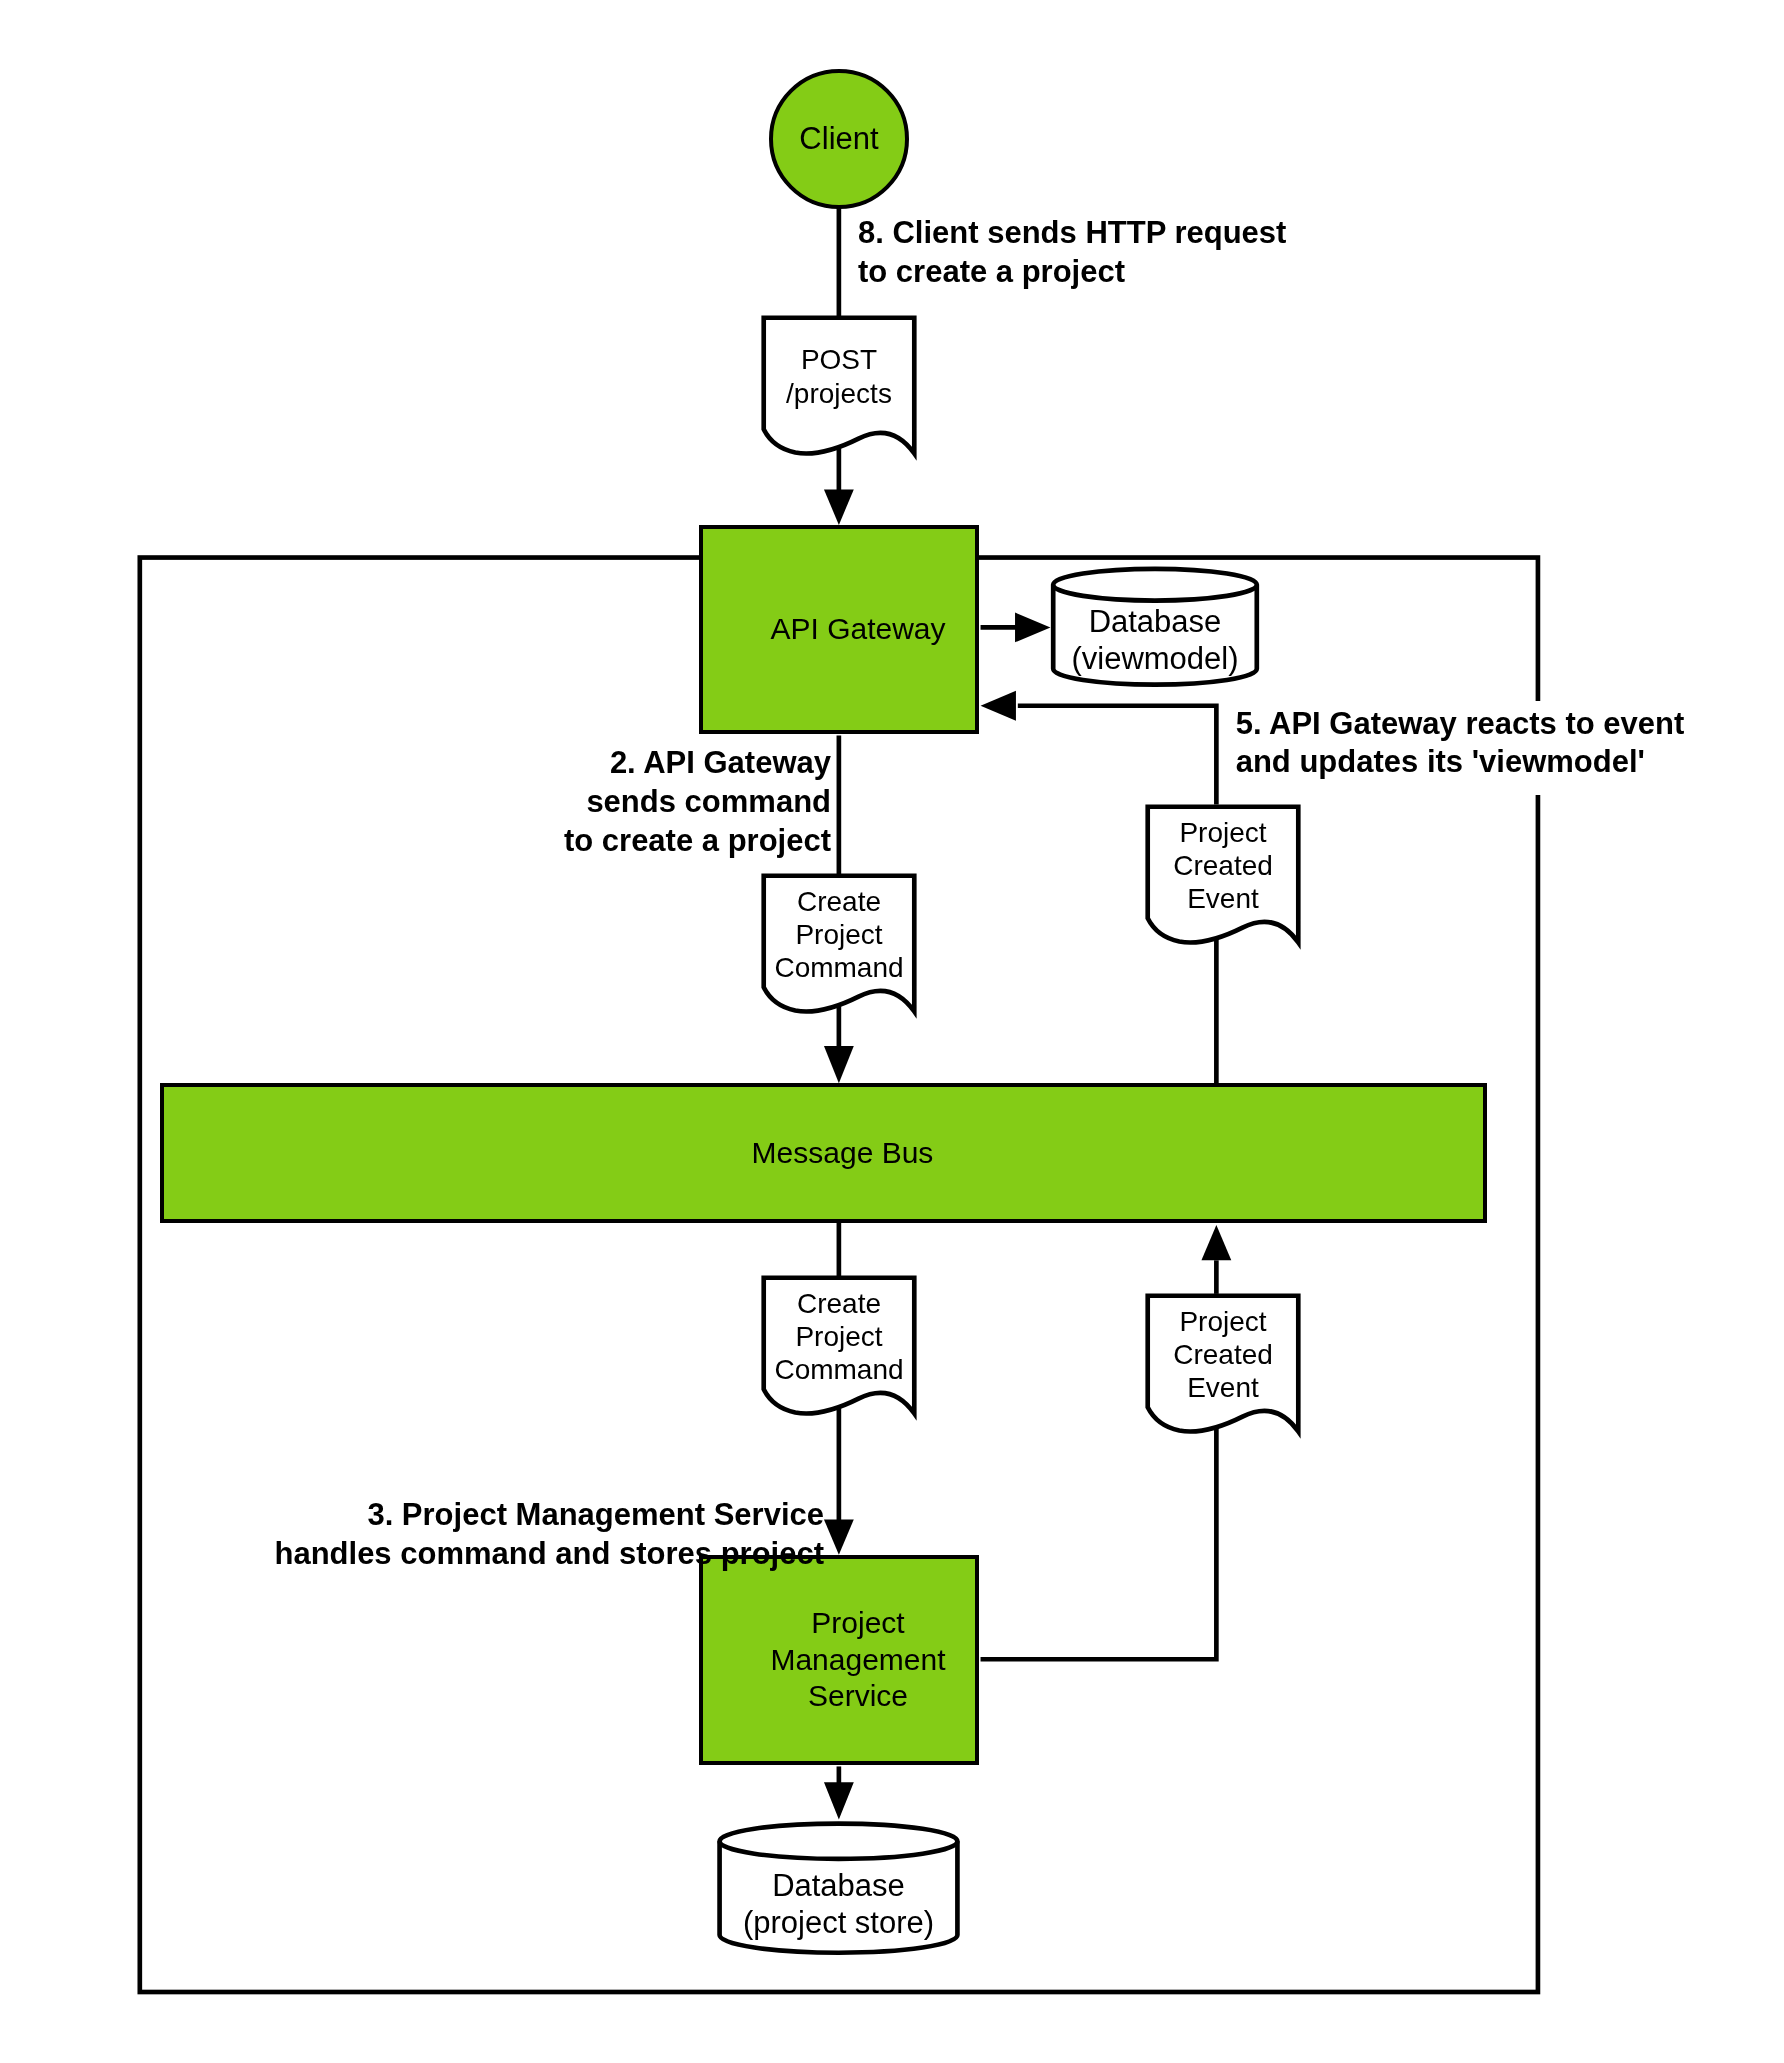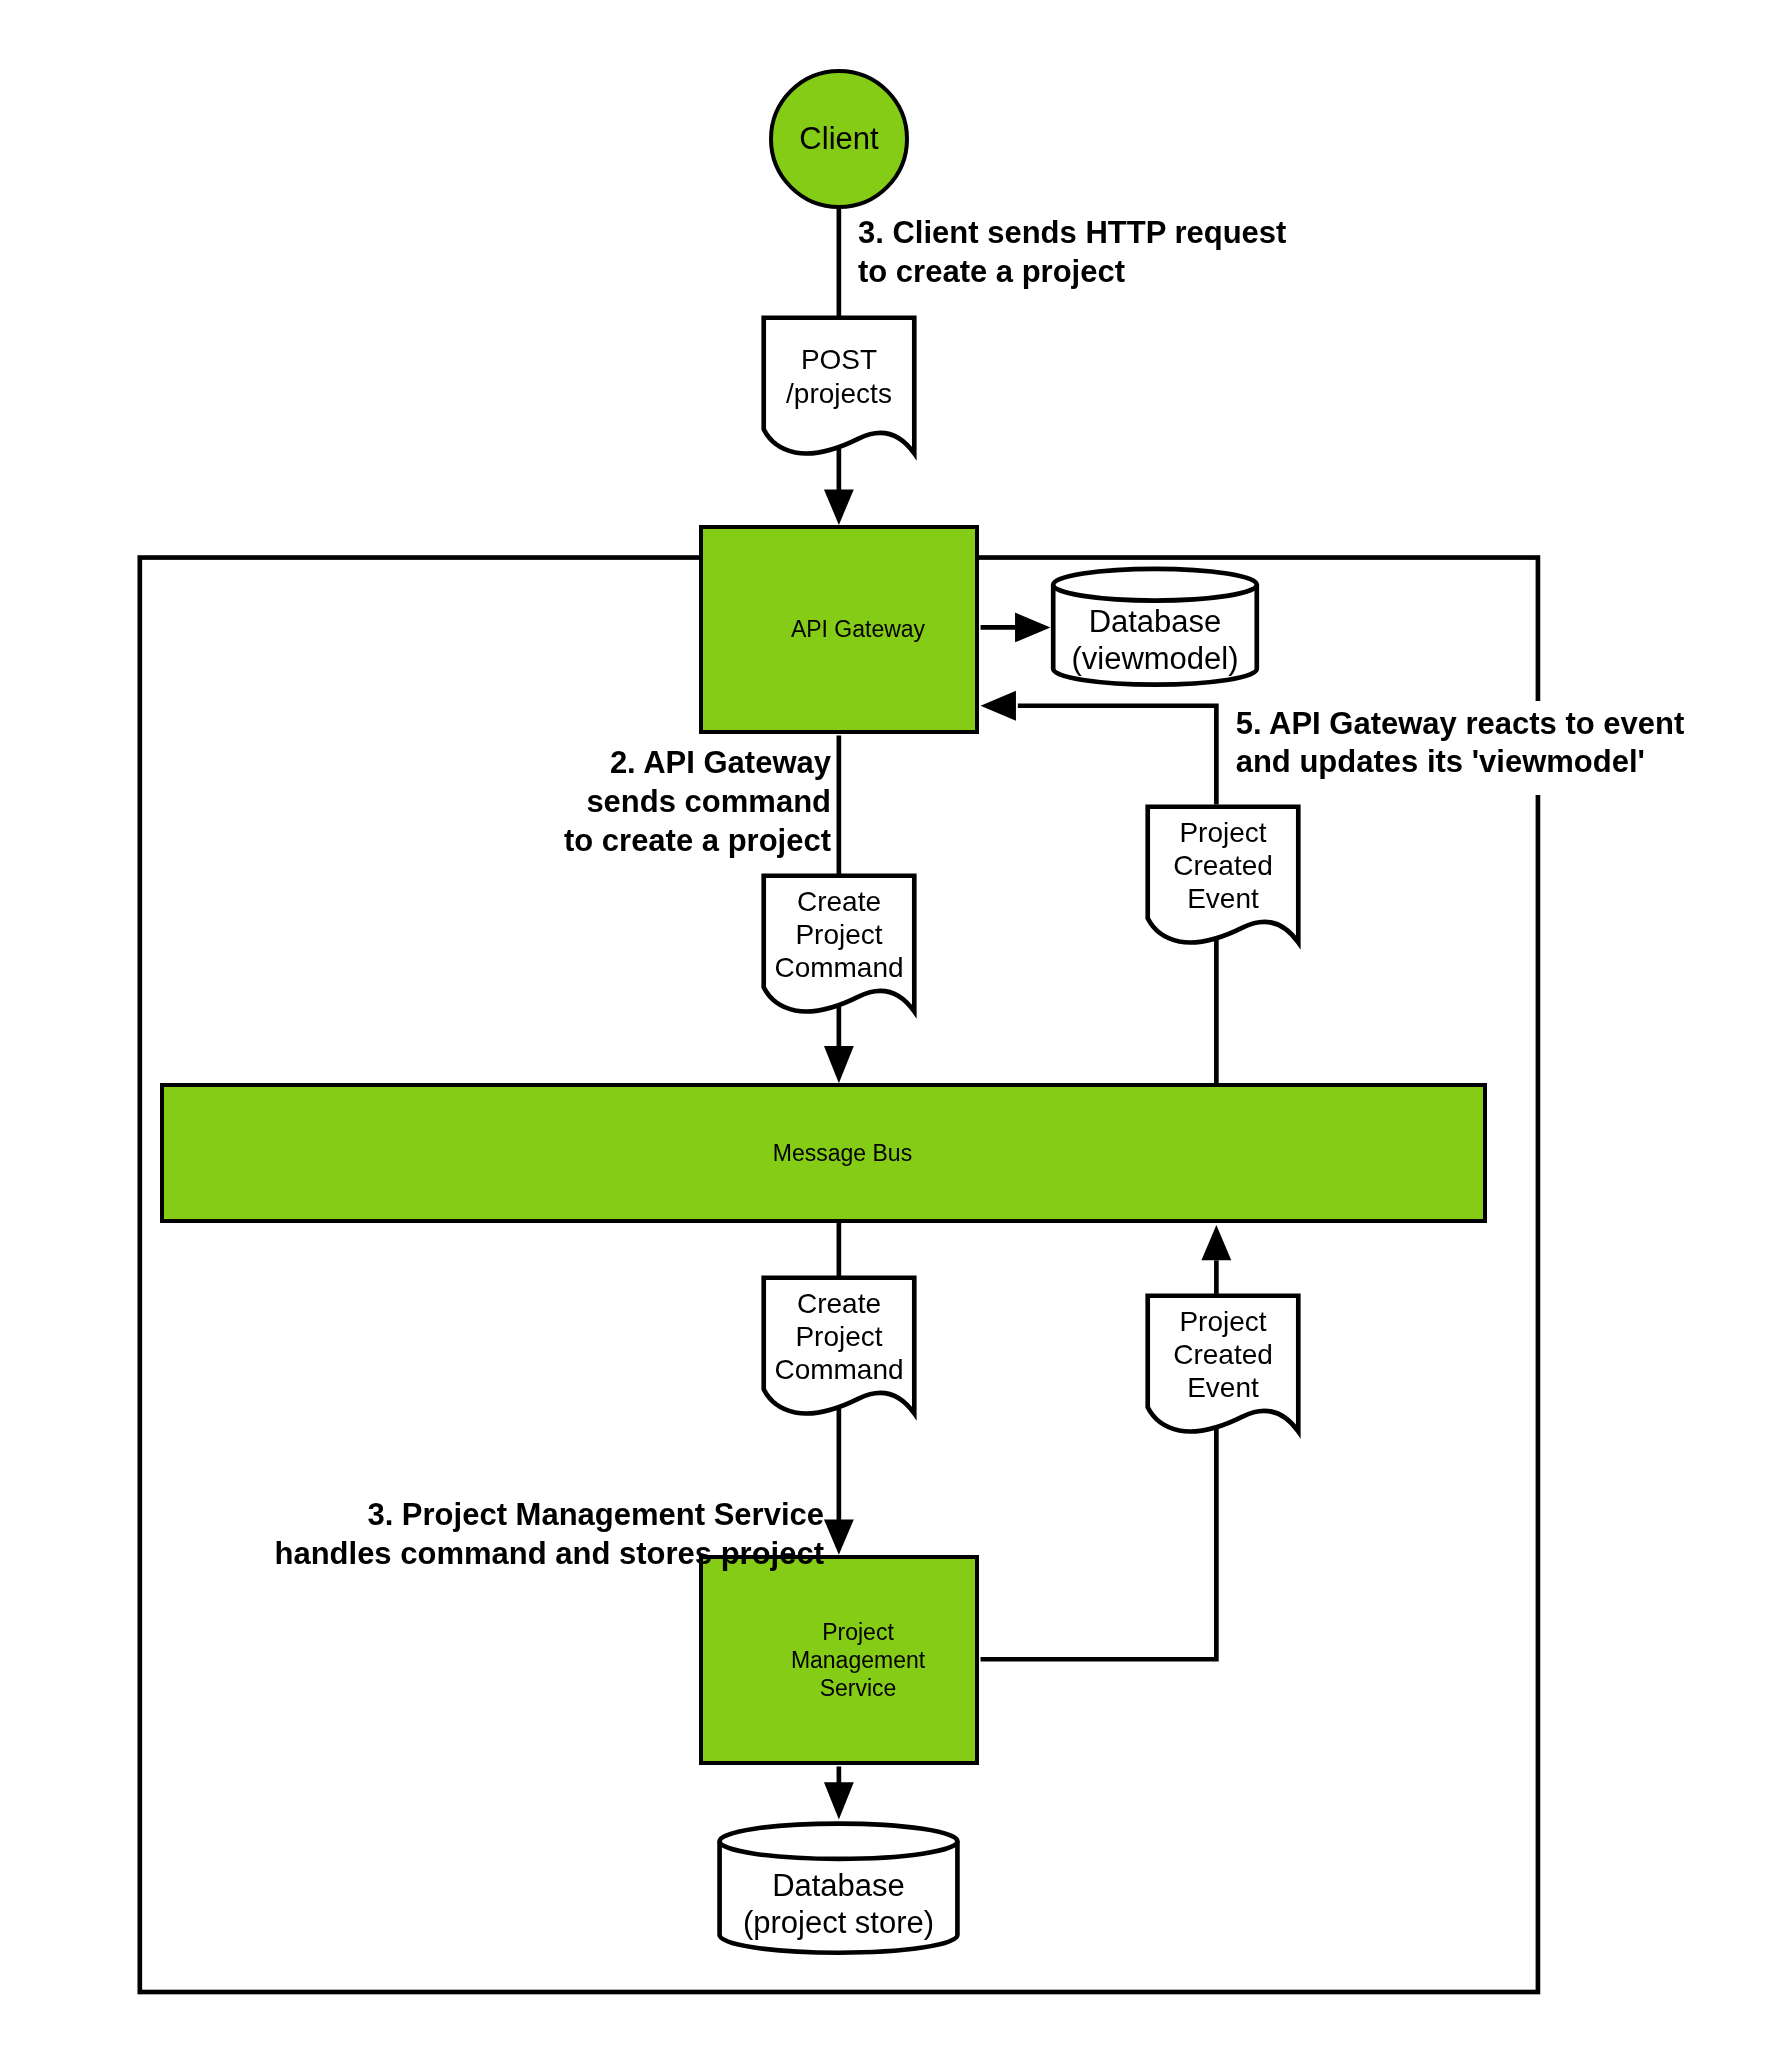--- a/index.html
+++ b/index.html
@@ -15,21 +15,21 @@
   .shape-node{position:absolute;z-index:2;}
   .shape-node svg{display:block;}
   .shape-node .overlay-label{position:absolute;left:0;right:0;top:0;
         display:flex;align-items:center;justify-content:center;text-align:center;
         white-space:pre-line;line-height:1.18;}
   .doc .overlay-label{height:110px;padding-top:7.5px;font-size:28px;}
   .annotation{position:absolute;z-index:3;font-weight:bold;font-size:31px;
         line-height:1.25;white-space:pre-line;}
   .annotation.right{text-align:right;}
   .fs-client{font-size:31px;}
-  .fs-box{font-size:23px;padding-left:38px;}
+  .fs-box{font-size:30px;padding-left:38px;}
   .fs-cyl{font-size:31px;}
 </style>
 </head>
 <body>
 
 <div class="canvas">
 
   <svg class="connectors" width="1784" height="2063" viewBox="0 0 1914 2213">
 
     <rect x="150" y="598" width="1500" height="1539" fill="none" stroke="#000" stroke-width="5"></rect>
@@ -71,21 +71,21 @@
   </div>
 
   <div class="shape-node doc" style="left:760px;top:314px;width:158px;height:147px;">
     <svg width="158" height="147" viewBox="0 0 170 158">
       <path d="M4,4 L166,4 L166,150 Q142,116 106,134 Q66,154 38,149 Q14,144 4,124 Z" fill="#fff" stroke="#000" stroke-width="5"></path>
     </svg>
     <div class="overlay-label">POST
 /projects</div>
   </div>
 
-  <div class="annotation" style="left:858px;top:214px;">3. Client sends HTTP request
+  <div class="annotation" style="left:858px;top:214px;">8. Client sends HTTP request
 to create a project</div>
 
   <div class="node rect-node fs-box" style="left:699px;top:525px;width:280px;height:209px;">
     <span class="label">API Gateway</span>
   </div>
 
   <div class="shape-node" style="left:1049px;top:564px;width:212px;height:131px;">
     <svg width="212" height="131" viewBox="0 0 227 140">
       <path d="M4.5,22 L4.5,112 A109,17 0 0 0 222.5,112 L222.5,22" fill="#fff" stroke="#000" stroke-width="5"></path>
       <ellipse cx="113.5" cy="22" rx="109" ry="17" fill="#fff" stroke="#000" stroke-width="5"></ellipse>

